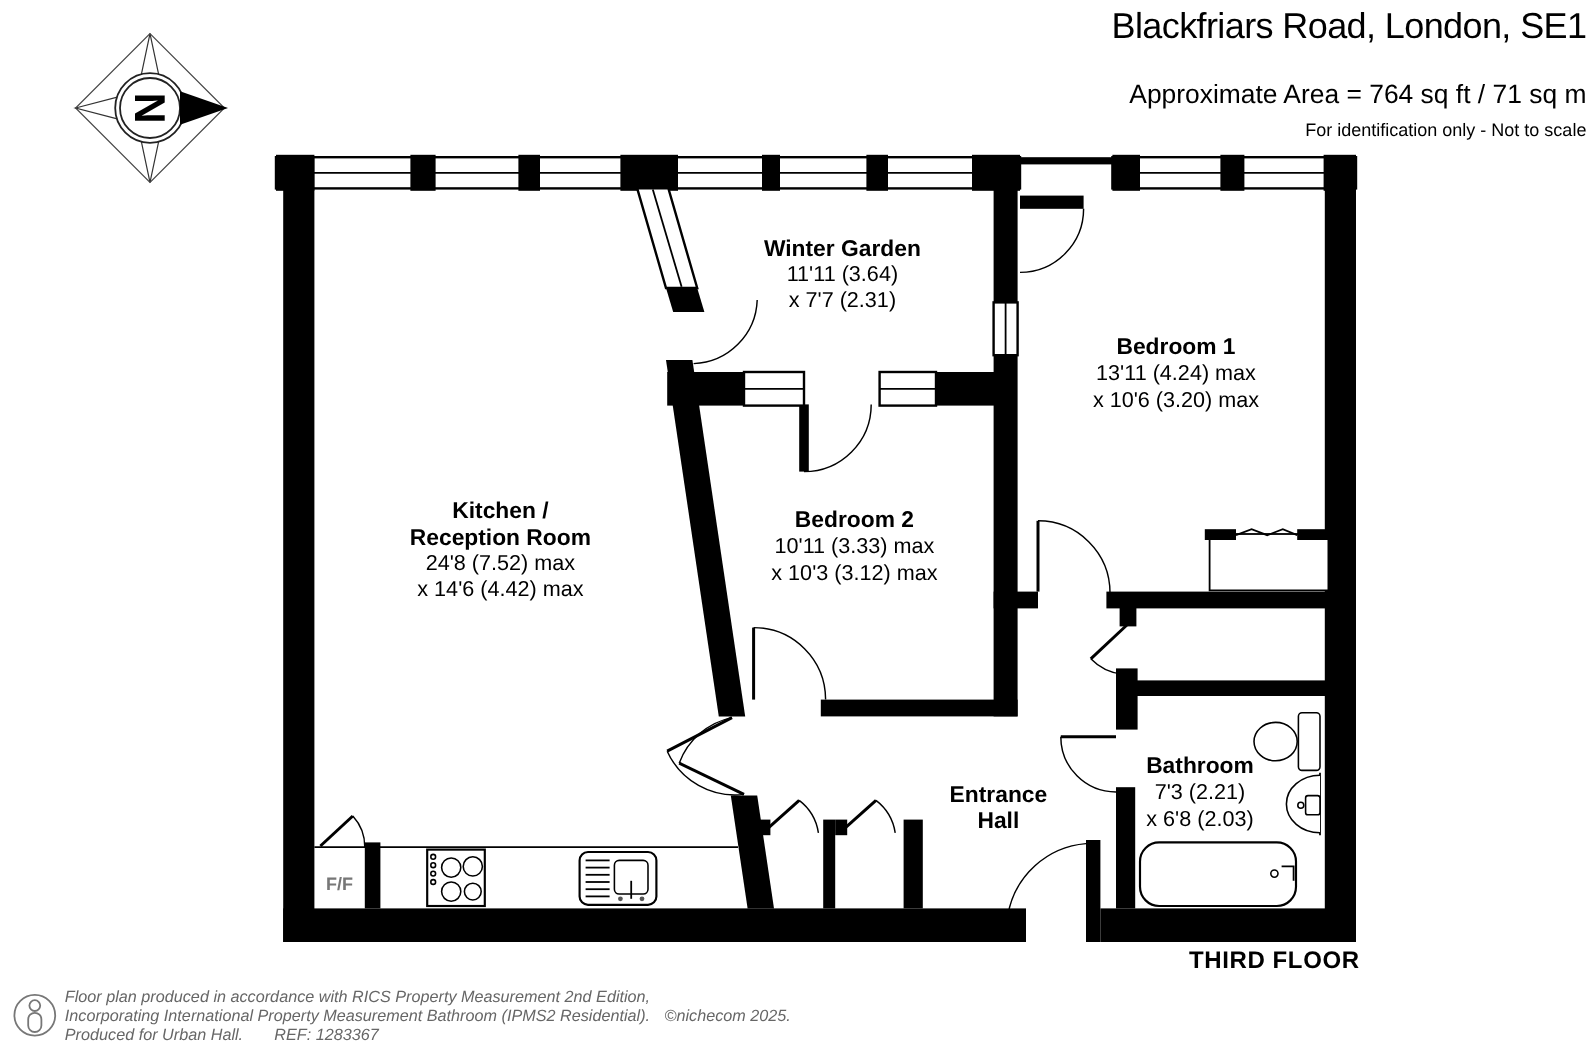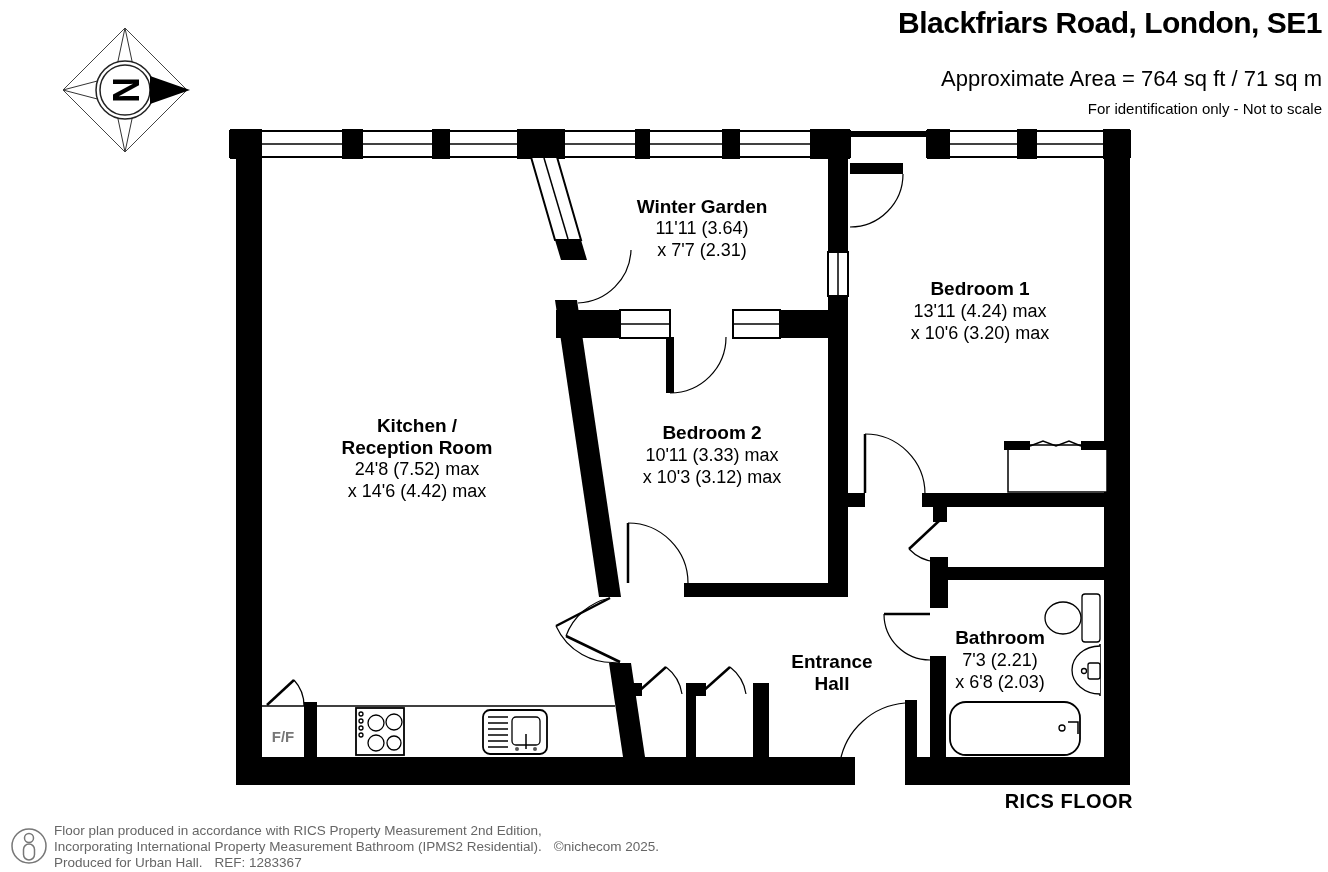--- a/index.html
+++ b/index.html
@@ -1,44 +1,44 @@
 <!DOCTYPE html>
 <html><head>
 <meta charset="utf-8">
 <style>
   html,body{margin:0;padding:0;background:#fff;}
   .canvas{position:relative;width:1328px;height:872px;background:#fff;overflow:hidden;
           font-family:"Liberation Sans",sans-serif;color:#000;}
-  .hdr-title{position:absolute;top:6px;right:6px;font-size:30px;font-weight:700;letter-spacing:-0.5px;}
+  .hdr-title{position:absolute;top:6px;right:6px;font-size:30px;font-weight:400;letter-spacing:-0.5px;}
   .hdr-area{position:absolute;top:54px;right:6px;font-size:22px;font-weight:400;margin-top:12px;}
   .hdr-disc{position:absolute;top:84px;right:6px;font-size:15px;font-weight:400;margin-top:16px;}
   .floor-label{position:absolute;top:790px;right:195px;font-size:20px;font-weight:700;letter-spacing:0.5px;}
-  .footer{position:absolute;left:54px;top:823px;font-size:13.5px;line-height:16px;color:#666;}
+  .footer{position:absolute;left:54px;top:823px;font-size:13.5px;line-height:16px;color:#666;font-style:italic;}
   .footer .gap{margin-left:12px;}
-  .footer .gap2{margin-left:12px;}
+  .footer .gap2{margin-left:26px;}
   svg text{font-family:"Liberation Sans",sans-serif;}
   .rname{font-size:19px;font-weight:700;}
   .rdim{font-size:18px;font-weight:400;}
   .wall{fill:#000;stroke:none;}
   .win{fill:#fff;stroke:#000;stroke-width:2;}
   .thin{stroke:#000;stroke-width:1.5;fill:none;}
   .arc{stroke:#000;stroke-width:1.2;fill:none;}
   .leaf{stroke:#000;stroke-width:2.5;fill:none;}
   .fix{fill:#fff;stroke:#000;stroke-width:1.8;}
   .fix2{fill:#fff;stroke:#000;stroke-width:1.3;}
 </style>
 </head>
 <body>
 
 <div class="canvas">
 
   <div class="hdr-title">Blackfriars Road, London, SE1</div>
   <div class="hdr-area">Approximate Area = 764 sq ft / 71 sq m</div>
   <div class="hdr-disc">For identification only - Not to scale</div>
-  <div class="floor-label">RICS FLOOR</div>
+  <div class="floor-label">THIRD FLOOR</div>
 
   <svg width="1328" height="872" viewBox="0 0 1328 872" style="position:absolute;left:0;top:0;">
 
     <g>
       <polygon points="125,28 187,90 125,152 63,90" fill="none" stroke="#444" stroke-width="1"></polygon>
       <polygon points="125,28 114,80 136,80" fill="#fff" stroke="#333" stroke-width="1"></polygon>
       <polygon points="125,152 114,100 136,100" fill="#fff" stroke="#333" stroke-width="1"></polygon>
       <polygon points="63,90 105,79 105,101" fill="#fff" stroke="#333" stroke-width="1"></polygon>
       <polygon points="187,90 145,79 145,101" fill="#fff" stroke="#333" stroke-width="1"></polygon>
       <circle cx="125" cy="90" r="29" fill="#fff" stroke="#222" stroke-width="1.5"></circle>

